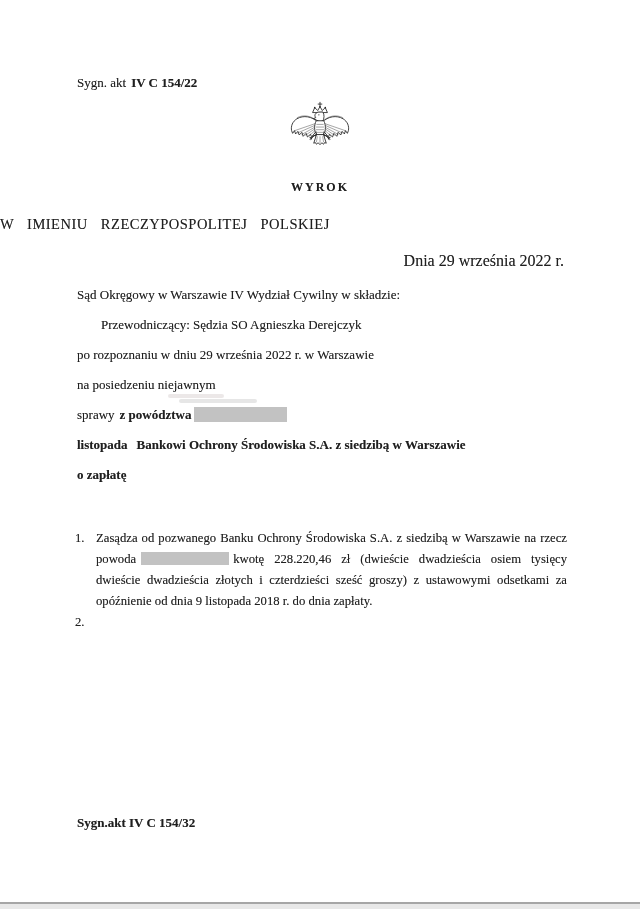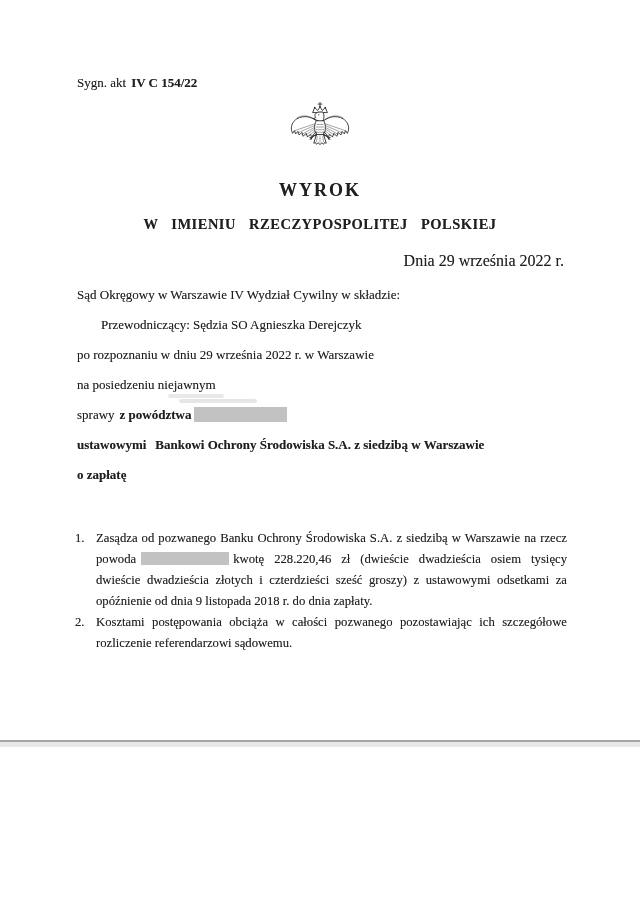--- a/index.html
+++ b/index.html
@@ -1,19 +1,19 @@
 <!DOCTYPE html>
 <html><head>
 <meta charset="utf-8">
 <style>
   html, body { margin: 0; padding: 0; background: #ffffff; }
   .page {
     position: relative;
     width: 640px;
-    height: 747px;
+    height: 909px;
     background: #ffffff;
     overflow: hidden;
     font-family: "Liberation Serif", serif;
     color: #1f1f1f;
     text-shadow: 0 0 0.5px rgba(45,45,45,0.45);
   }
   .line {
     position: absolute;
     left: 77px;
     font-size: 13px;
@@ -29,31 +29,30 @@
     width: 66px;
     height: 64px;
   }
   .title {
     position: absolute;
     top: 180px;
     left: 0;
     width: 640px;
     text-align: center;
     font-weight: bold;
-    font-size: 18px;
+    font-size: 12px;
     letter-spacing: 2px;
     white-space: nowrap;
   }
   .subtitle {
     position: absolute;
     top: 216px;
     left: 0;
     width: 640px;
-    text-align: center;
-    font-weight: bold;
+    font-weight: normal;
     font-size: 14.5px;
     letter-spacing: 0.5px;
     word-spacing: 9px;
     white-space: nowrap;
   }
   .date-line {
     position: absolute;
     top: 252px;
     right: 76px;
     font-size: 16px;
@@ -191,33 +190,32 @@
   <div class="line l-session">na posiedzeniu niejawnym</div>
 
   <div class="smudge-a"></div>
   <div class="smudge-b"></div>
 
   <div class="line l-claim">
     <span class="case-label">sprawy</span><span class="bold">z powództwa</span><span class="redact-1"></span>
   </div>
 
   <div class="line l-defendant bold">
-    <span class="against-label">ustawowymi</span><span>Bankowi Ochrony Środowiska S.A. z siedzibą w Warszawie</span>
+    <span class="against-label">listopada</span><span>Bankowi Ochrony Środowiska S.A. z siedzibą w Warszawie</span>
   </div>
 
   <div class="line l-subject bold">o zapłatę</div>
 
   <div class="rulings">
     <div class="ruling">
       <span class="rnum">1.</span>
       <span>Zasądza od pozwanego Banku Ochrony Środowiska S.A. z siedzibą w Warszawie na rzecz powoda</span><span class="redact-inline"></span><span>kwotę 228.220,46 zł (dwieście dwadzieścia osiem tysięcy dwieście dwadzieścia złotych i czterdzieści sześć groszy) z ustawowymi odsetkami za opóźnienie od dnia 9 listopada 2018 r. do dnia zapłaty.</span>
     </div>
     <div class="ruling">
       <span class="rnum">2.</span>
-      <span>Kosztami postępowania obciąża w całości pozwanego pozostawiając ich szczegółowe rozliczenie referendarzowi sądowemu.</span>
     </div>
   </div>
 
   <div class="footer-case">Sygn.akt IV C 154/32</div>
 
   <div class="scan-bar"></div>
 
 </div>
 
 </body></html>

